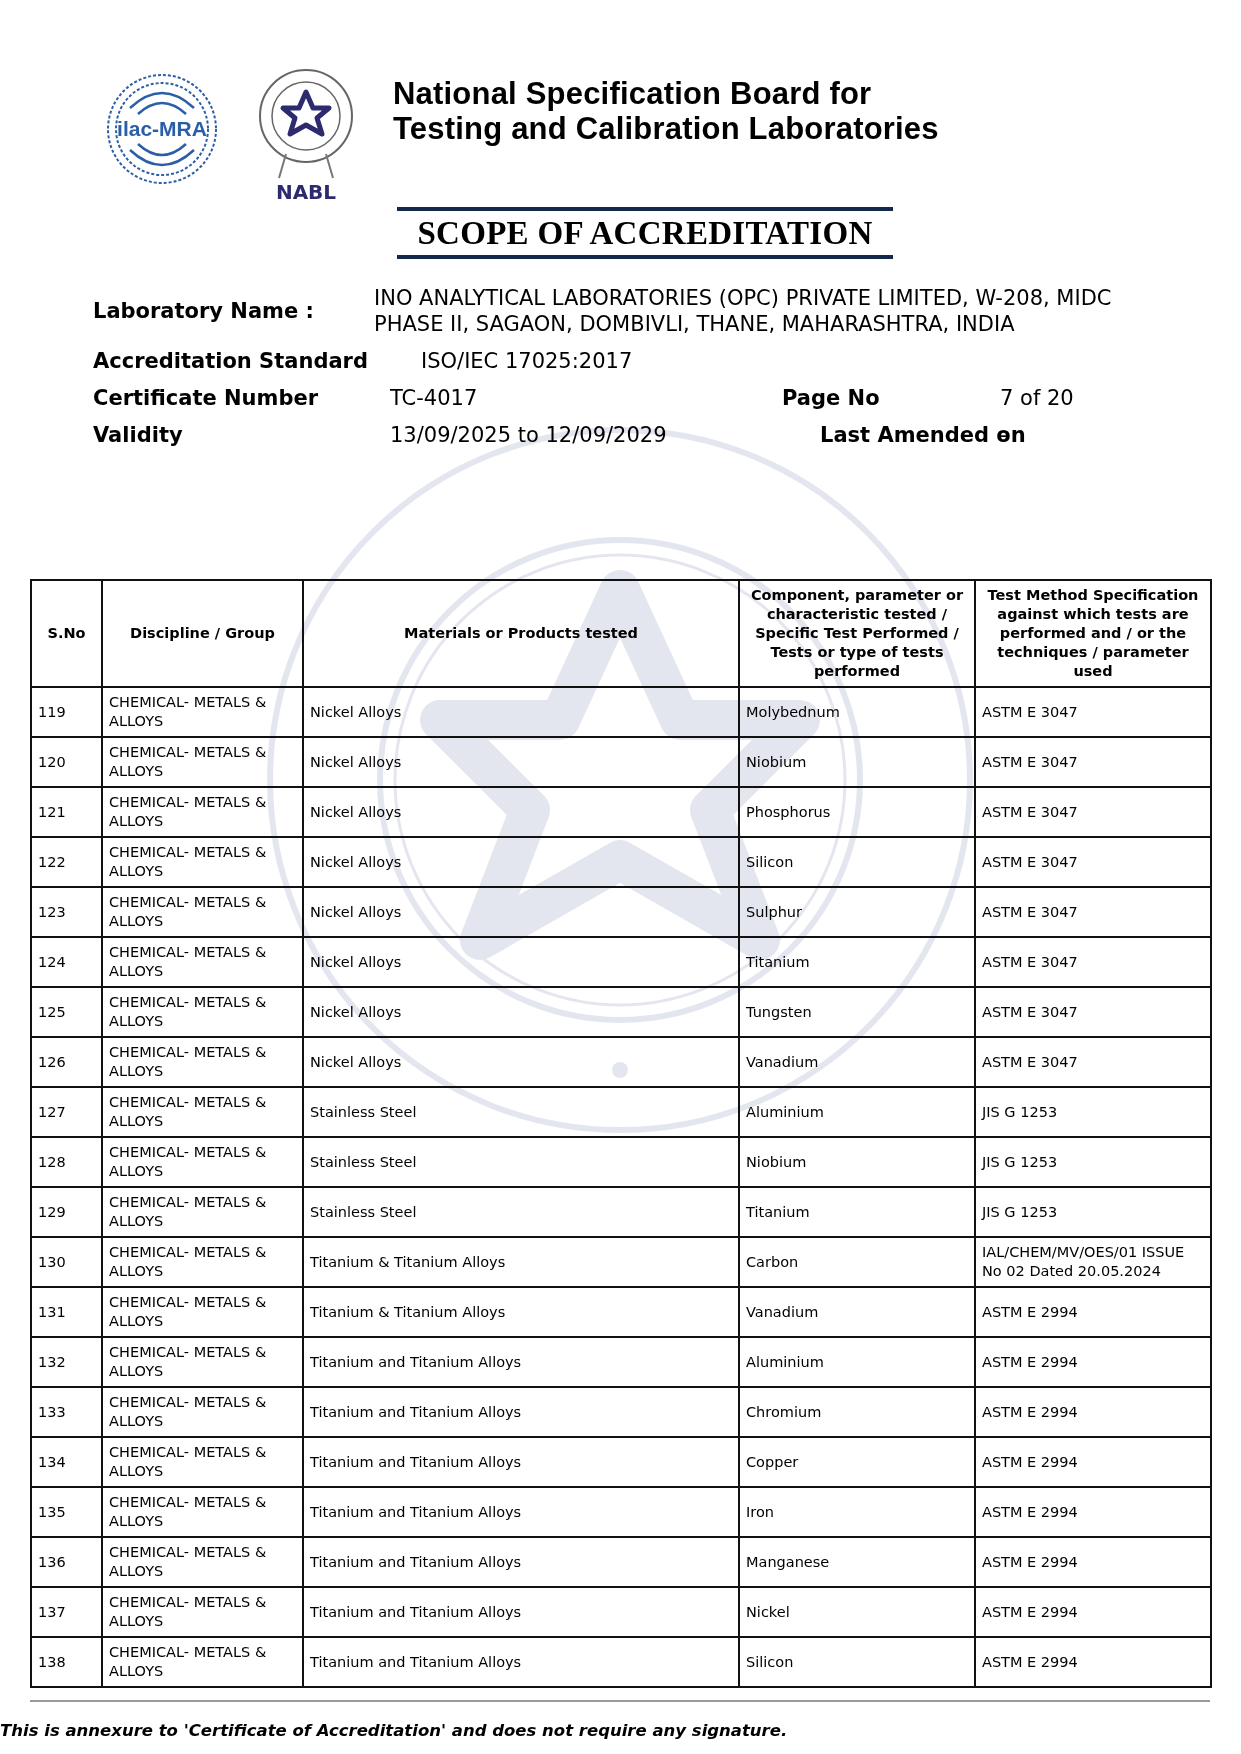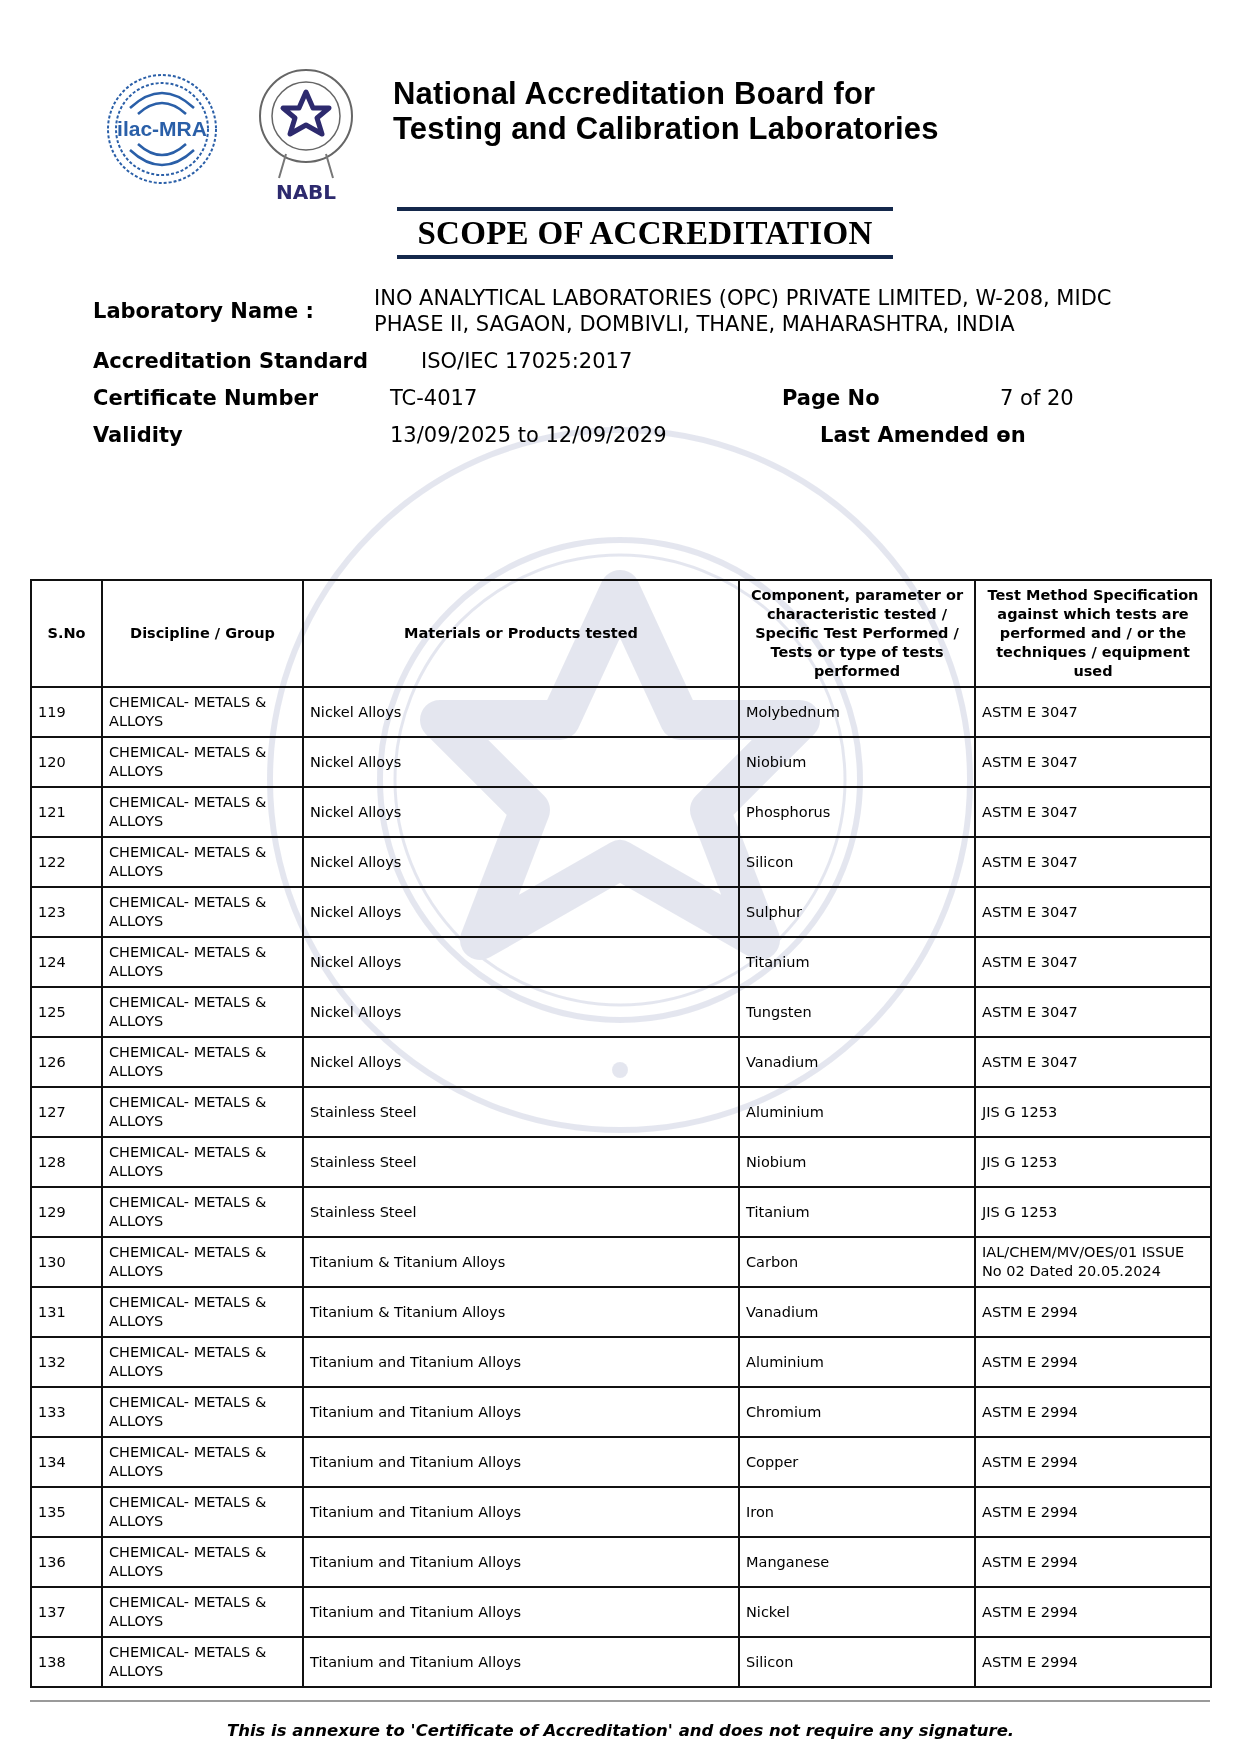--- a/index.html
+++ b/index.html
@@ -31,21 +31,21 @@
   .lbl-amend { left: 820px; top: 422px; }
   .val-amend { left: 1000px; top: 422px; }
 
   table.scope { position: absolute; left: 30px; top: 579px; width: 1180px; border-collapse: collapse; table-layout: fixed; }
   table.scope th, table.scope td { border: 2.5px solid #111; vertical-align: middle; }
   table.scope th { height: 107px; font-weight: bold; font-size: 14.5px; line-height: 19px; text-align: center; padding: 2px 0; }
   table.scope td { height: 50px; font-size: 14.5px; line-height: 19px; padding: 2px 6px; text-align: left; }
   col.c1 { width: 71px; } col.c2 { width: 201px; } col.c3 { width: 436px; } col.c4 { width: 236px; } col.c5 { width: 236px; }
 
   .footer-rule { position: absolute; left: 30px; top: 1700px; width: 1180px; height: 2px; background: #9a9a9a; }
-  .footer-text { position: absolute; left: 0; top: 1721px; width: 1241px; text-align: center; font-weight: bold; font-style: italic; font-size: 16.5px; }
+  .footer-text { position: absolute; left: 0; top: 1721px; width: 1241px; text-align: left; font-weight: bold; font-style: italic; font-size: 16.5px; }
 </style>
 </head>
 <body>
 
 <svg class="watermark" viewBox="0 0 720 720">
   <circle cx="360" cy="360" r="350" fill="none" stroke="#3a4a8a" stroke-width="6"></circle>
   <circle cx="360" cy="360" r="240" fill="none" stroke="#3a4a8a" stroke-width="6"></circle>
   <circle cx="360" cy="360" r="225" fill="none" stroke="#3a4a8a" stroke-width="3"></circle>
   <polygon points="360,170 420,300 540,300 450,390 500,520 360,440 220,520 270,390 180,300 300,300" fill="none" stroke="#3a4a8a" stroke-width="40" stroke-linejoin="round"></polygon>
   <circle cx="360" cy="650" r="8" fill="#3a4a8a"></circle>
@@ -67,21 +67,21 @@
 
 <svg class="logo-nabl" viewBox="0 0 106 140">
   <circle cx="53" cy="50" r="46" fill="none" stroke="#666" stroke-width="2"></circle>
   <circle cx="53" cy="50" r="34" fill="none" stroke="#666" stroke-width="1.5"></circle>
   <polygon points="53,26 60,42 76,42 64,52 69,68 53,59 37,68 42,52 30,42 46,42" fill="none" stroke="#2d2a6e" stroke-width="5" stroke-linejoin="round"></polygon>
   <path d="M33 88 L26 112 M73 88 L80 112" stroke="#777" stroke-width="2"></path>
   <text x="53" y="133" text-anchor="middle" font-family="DejaVu Sans, sans-serif" font-weight="bold" font-size="20" fill="#2d2a6e">NABL</text>
 </svg>
 
 <div class="org-title">
-  <div>National Accreditation Board for</div>
+  <div>National Specification Board for</div>
   <div>Testing and Calibration Laboratories</div>
 </div>
 
 <div class="scope-box">
   <div class="scope-title">SCOPE OF ACCREDITATION</div>
 </div>
 
 <div class="info lbl-lab"><span class="lbl">Laboratory Name :</span></div>
 <div class="info val-lab">
   <div>INO ANALYTICAL LABORATORIES (OPC) PRIVATE LIMITED, W-208, MIDC</div>
@@ -110,21 +110,21 @@
       <col class="c3">
       <col class="c4">
       <col class="c5">
     </colgroup>
   <thead>
     <tr>
       <th>S.No</th>
       <th>Discipline / Group</th>
       <th>Materials or Products tested</th>
       <th>Component, parameter or characteristic tested / Specific Test Performed / Tests or type of tests performed</th>
-      <th>Test Method Specification against which tests are performed and / or the techniques / equipment used</th>
+      <th>Test Method Specification against which tests are performed and / or the techniques / parameter used</th>
     </tr>
   </thead>
   <tbody id="table-body">
       <tr>
         <td>119</td>
         <td>CHEMICAL- METALS &amp; ALLOYS</td>
         <td>Nickel Alloys</td>
         <td>Molybednum</td>
         <td>ASTM E 3047</td>
       </tr>

